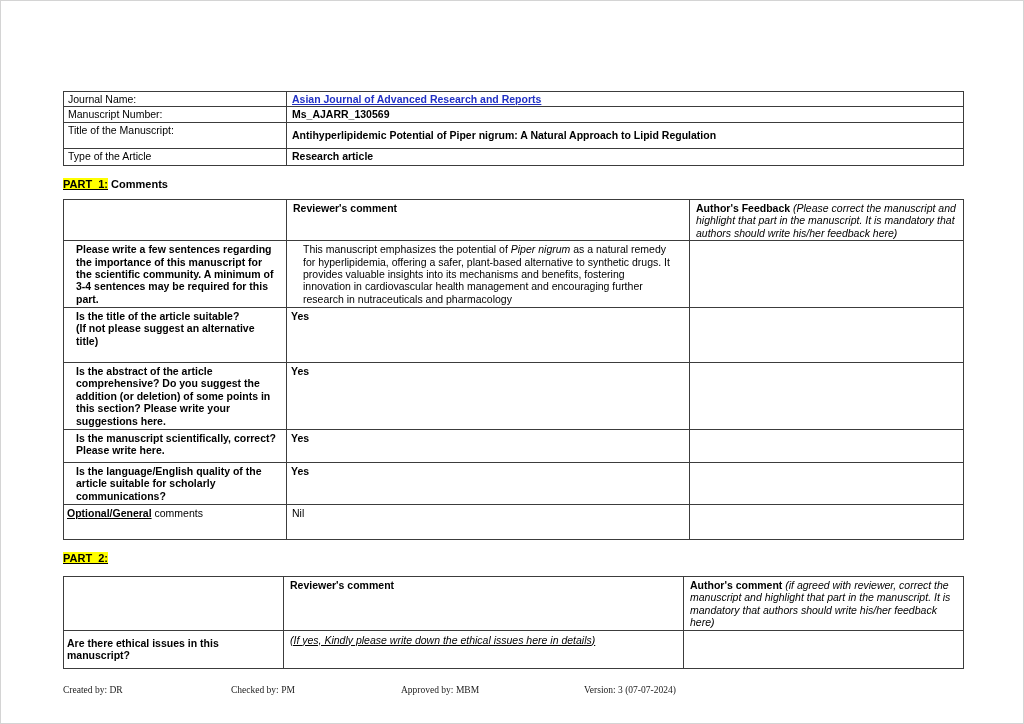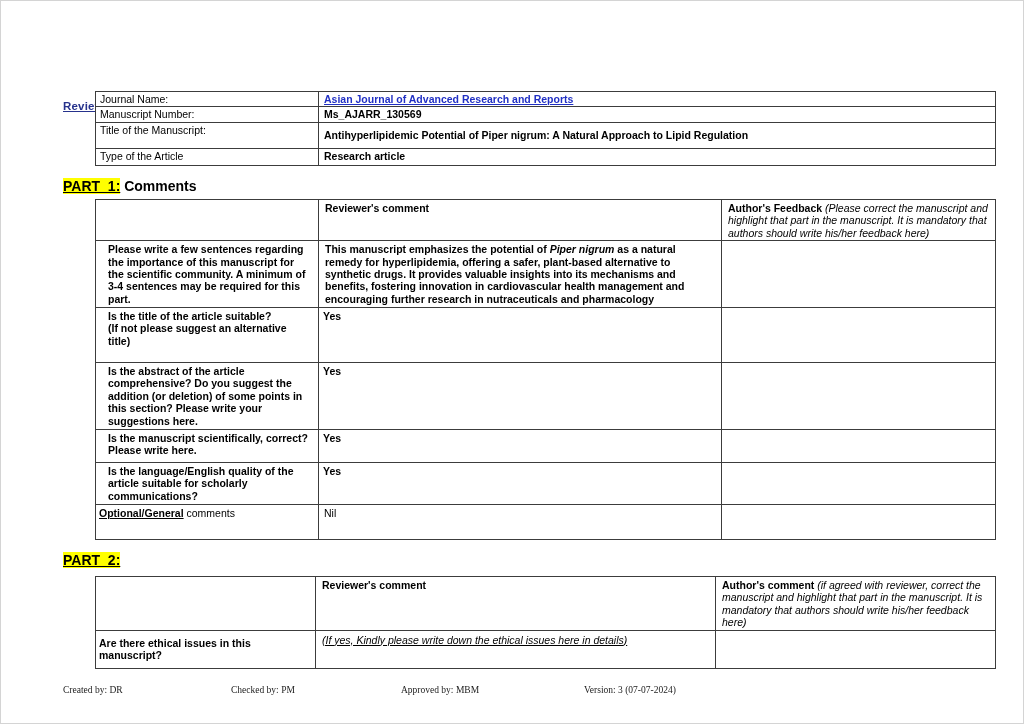--- a/index.html
+++ b/index.html
@@ -6,48 +6,48 @@
   html,body { width:1024px; height:724px; background:#ffffff; }
   body { font-family:"Liberation Sans", sans-serif; color:#000; position:relative; }
   .page { position:absolute; inset:0; border:1px solid #d4d4d4; background:#fff; }
 
   .doc-title {
     position:absolute; left:62px; top:51px;
     font-size:11.5px; font-weight:bold; text-decoration:underline;
     color:#26328C; letter-spacing:.2px;margin-top:48px;
   }
 
-  table { border-collapse:collapse; table-layout:fixed; position:absolute; background:#fff;margin-left:32px; }
+  table { border-collapse:collapse; table-layout:fixed; position:absolute; background:#fff; }
   td {
     border:1px solid #3c3c3c; vertical-align:top;
     font-size:10.5px; line-height:1.18; padding:1px 4px;
     overflow:hidden;
   }
 
   
   #info-table { left:62px; top:90px; width:900px; }
   #info-table .lbl { padding-left:4px; }
   #info-table .val { font-weight:bold; padding-left:5px; }
   #info-table a { color:#2130C4; font-weight:bold; text-decoration:underline; cursor:pointer; }
   .vmid { vertical-align:middle; }
 
   
-  .section-heading { position:absolute; left:62px; font-size:14px; font-weight:bold; }
+  .section-heading { position:absolute; left:62px; font-size:11px; font-weight:bold; }
   #part1-heading { top:177px; }
   #part2-heading { top:551px; }
   .hl { background:#FFFF00; text-decoration:underline; white-space:pre-wrap; }
 
   
   #part1-table { left:62px; top:198px; width:900px; }
   #part2-table { left:62px; top:575px; width:900px; }
   .colhead { font-weight:bold; padding-left:6px; padding-top:2px; }
   .colhead i { font-weight:normal; font-style:italic; }
   .q { font-weight:bold; padding:2px 8px 2px 12px; white-space:pre-wrap; }
   .ans { font-weight:bold; padding-top:2px; }
-  .comment { padding:2px 6px;font-weight:bold; }
+  .comment { padding:2px 16px; }
   .comment i { font-style:italic; }
   .optional-lbl { padding:2px 6px 2px 3px; }
   .bold-ul { font-weight:bold; text-decoration:underline; }
   .nil { padding-left:5px; padding-top:2px; }
   .eth-q { font-weight:bold; vertical-align:middle; padding-left:3px; }
   .eth-comment { font-style:italic; text-decoration:underline; padding:3px 6px; }
 
   
   .footer-item {
     position:absolute; top:684px;

